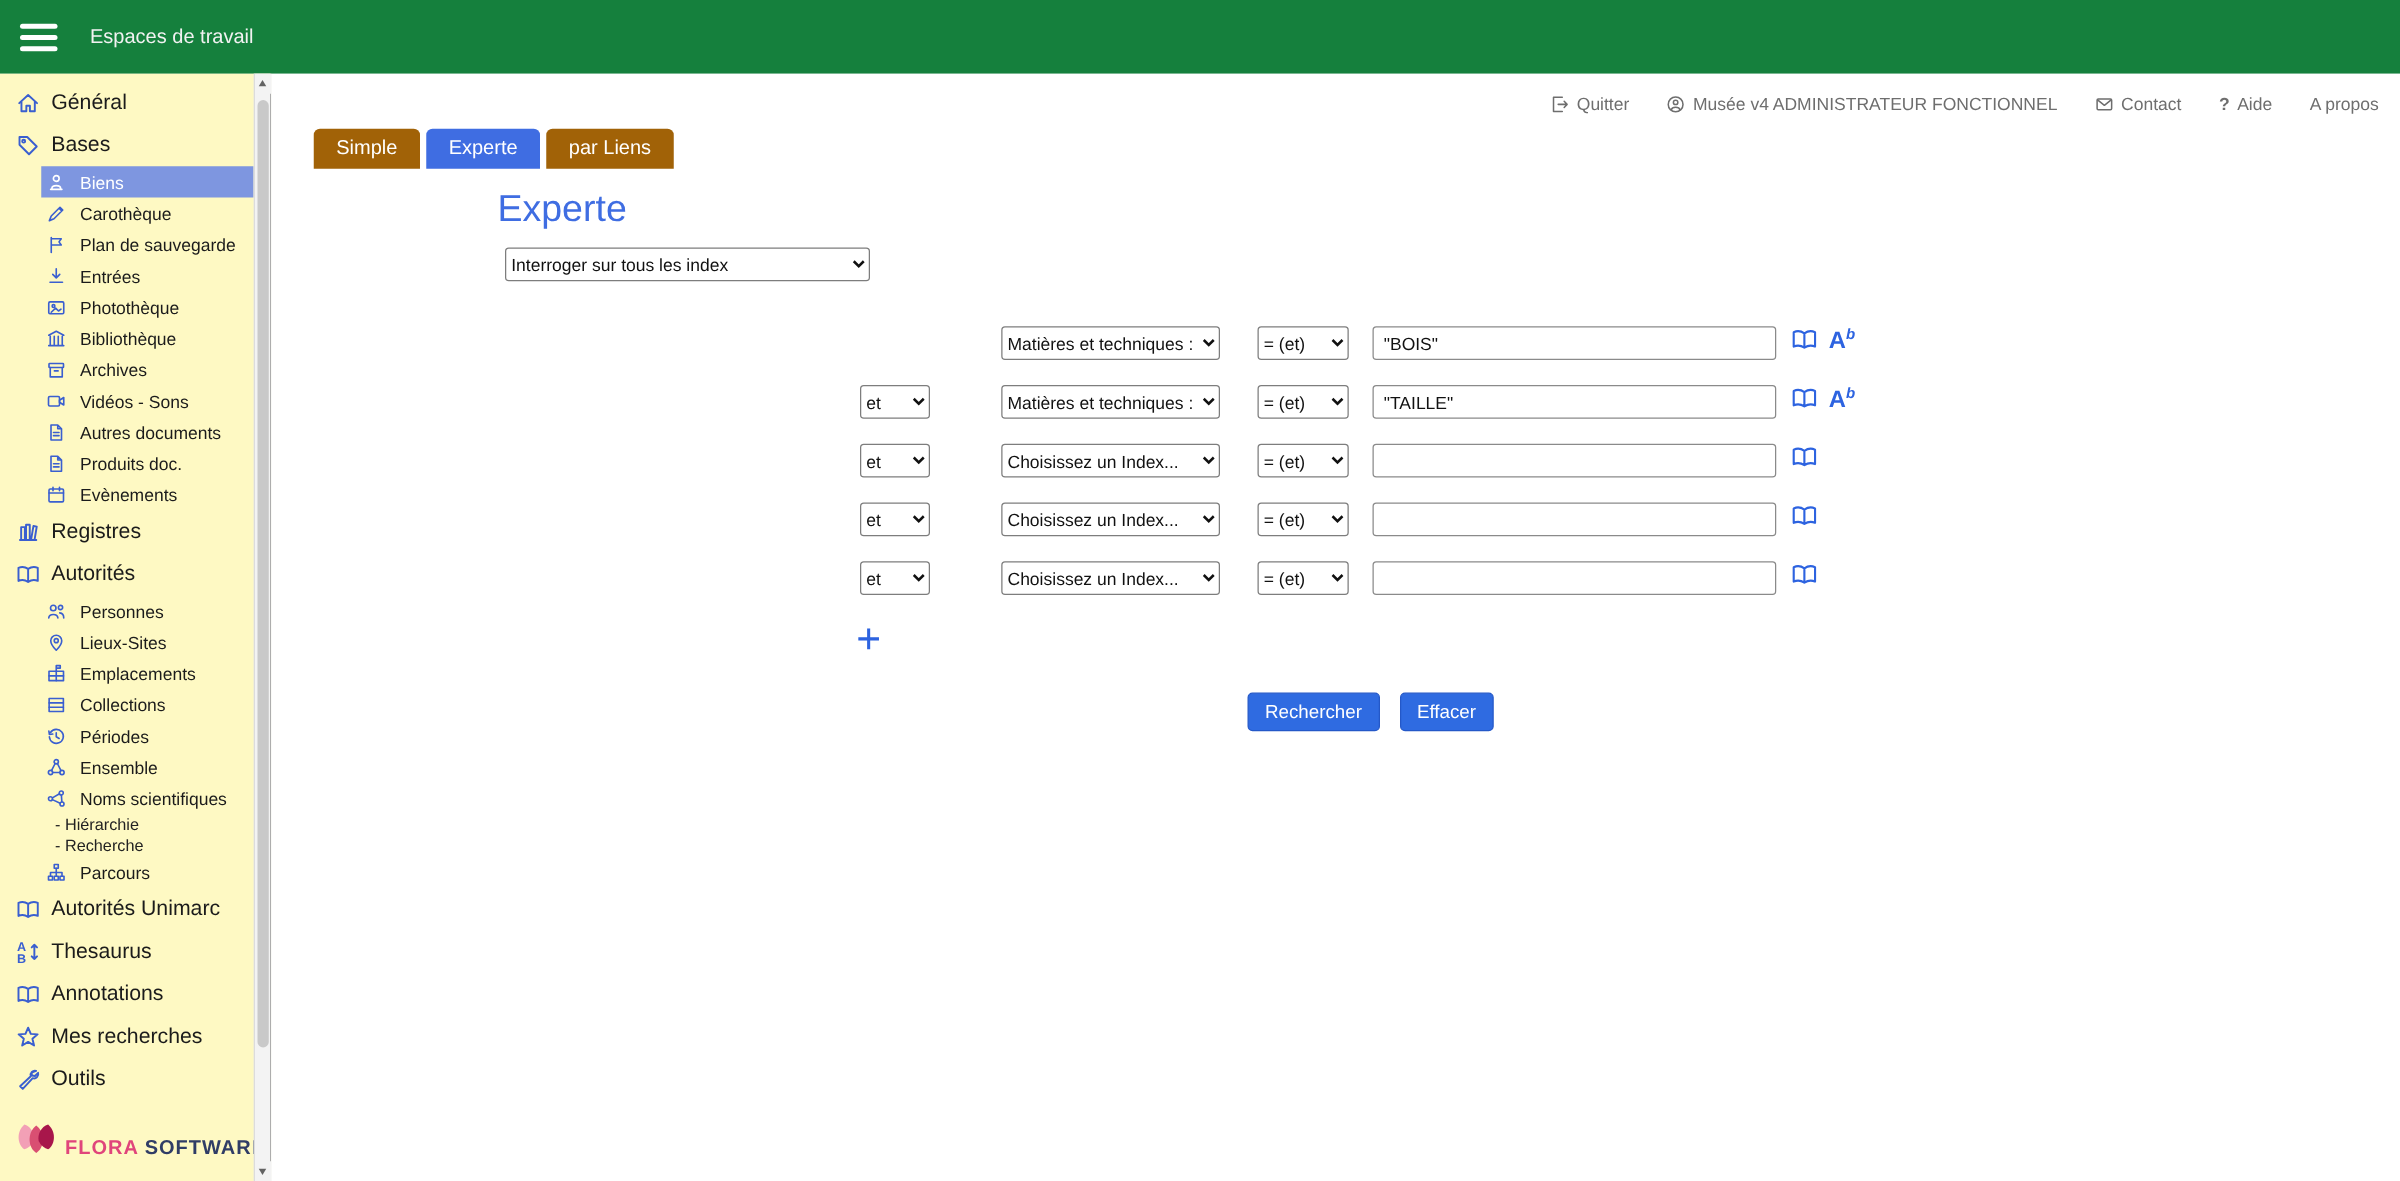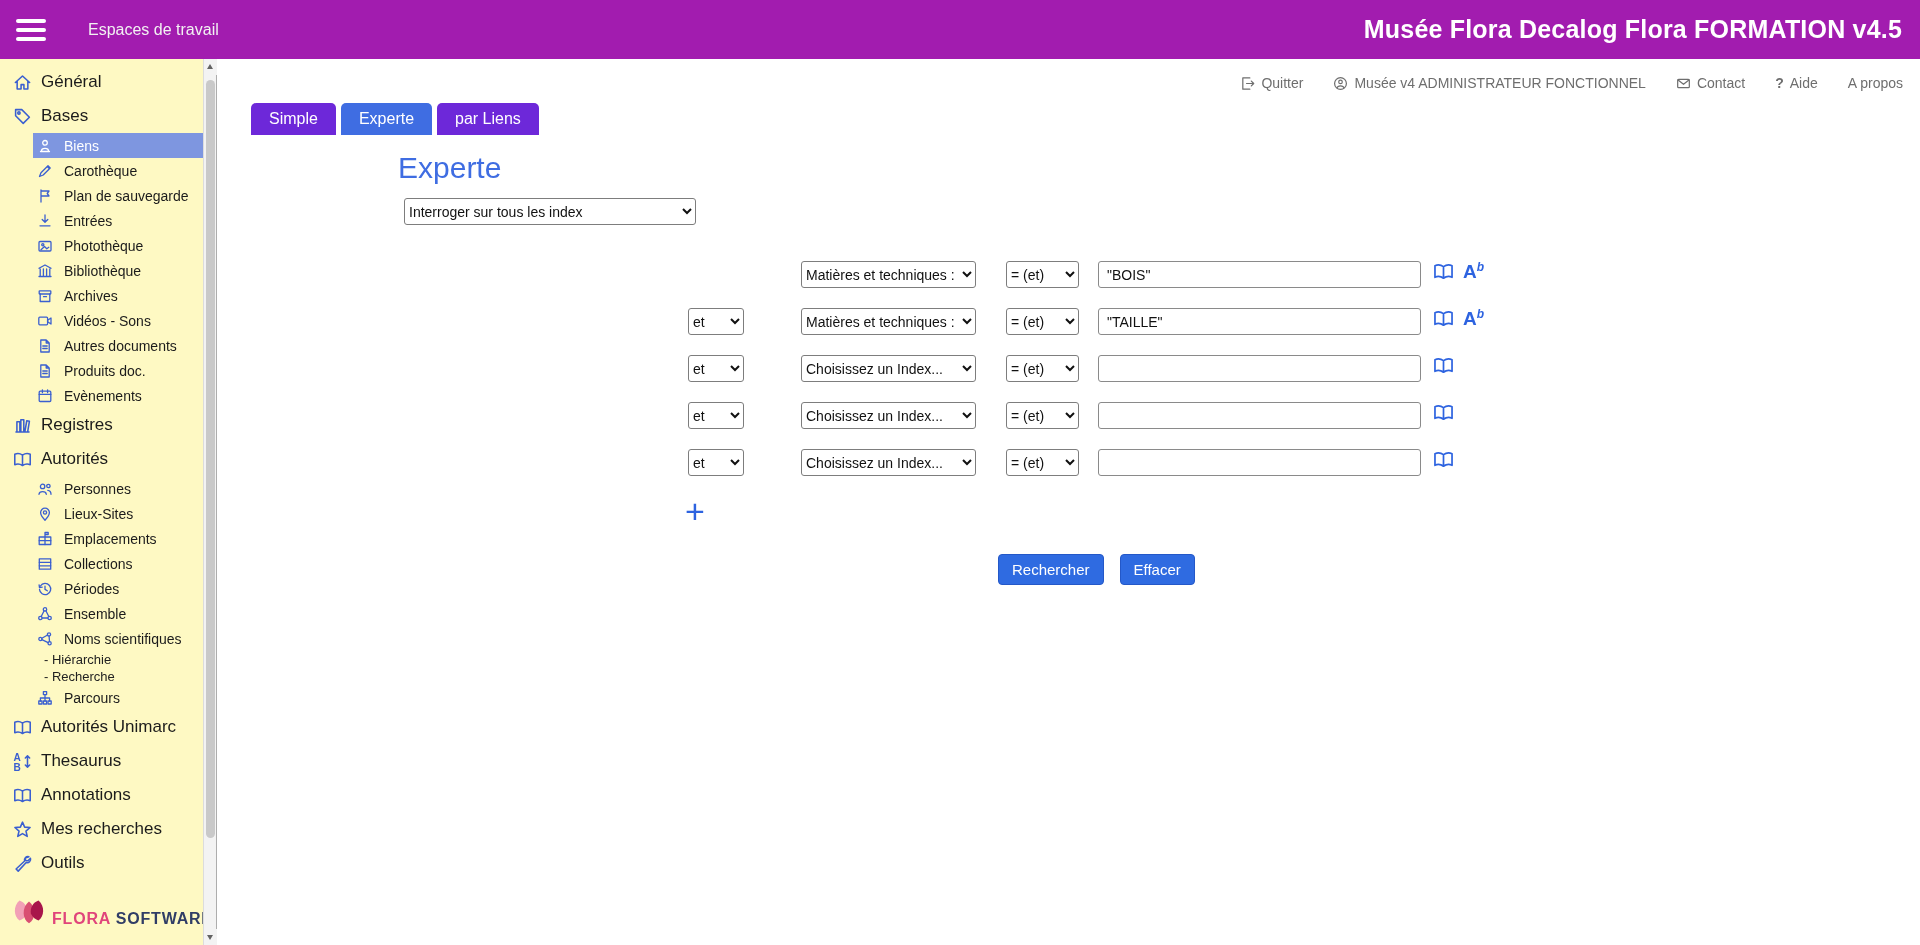--- a/index.html
+++ b/index.html
@@ -1,21 +1,21 @@
 <!DOCTYPE html>
 <html><head>
 <meta charset="utf-8">
 <title>Musée Flora Decalog</title>
 <style>
   *{margin:0;padding:0;box-sizing:border-box;}
   html,body{width:1920px;height:945px;overflow:hidden;}
   body{font-family:"Liberation Sans","DejaVu Sans",sans-serif;background:#fff;color:#1b1b1b;}
 
   
-  .topbar{height:59px;background:#a21caf;display:flex;align-items:center;padding:0 18px 0 14px;gap:40px;}
+  .topbar{height:59px;background:#15803d;display:flex;align-items:center;padding:0 18px 0 14px;gap:24px;}
   .hamburger{background:none;border:none;cursor:pointer;display:flex;flex-direction:column;gap:5px;padding:4px 2px;}
   .hamburger span{display:block;width:30px;height:4px;border-radius:2px;background:#fff;}
   .workspace{color:#f2f2f2;font-size:16px;cursor:pointer;}
   .app-title{margin-left:auto;color:#fff;font-size:25px;font-weight:bold;letter-spacing:.2px;}
 
   
   .layout{display:flex;height:886px;}
 
   
   .sidebar{width:217px;flex:0 0 217px;display:flex;border-right:1px solid #adadad;background:#fef9c3;}
@@ -46,21 +46,21 @@
 
   
   .content{flex:1;padding:0 15px 0 34px;background:#fff;}
   .linkbar{display:flex;justify-content:flex-end;align-items:center;gap:30px;padding:16px 2px 10px 0;color:#6e6e6e;font-size:14px;}
   .toollink{display:inline-flex;align-items:center;gap:6px;cursor:pointer;color:#6e6e6e;}
   .toollink .icon{display:inline-flex;color:#6e6e6e;}
   .toollink .icon svg{width:15px;height:15px;}
   .toollink .icon{font-weight:bold;font-size:14px;}
 
   .tabs{display:flex;gap:5px;margin-top:2px;}
-  .tab{border:none;cursor:pointer;background:#6d28d9;color:#fff;font-size:16px;font-family:inherit;padding:0 18px;height:32px;border-radius:5px 5px 0 0;}
+  .tab{border:none;cursor:pointer;background:#a16207;color:#fff;font-size:16px;font-family:inherit;padding:0 18px;height:32px;border-radius:5px 5px 0 0;}
   .tab.active{background:#3f6de2;}
 
   .page-title{color:#3f6de2;font-size:30px;font-weight:normal;margin:16px 0 0 147px;}
 
   .scope-row{margin:13px 0 0 153px;}
   .sel{font-family:inherit;font-size:14px;height:27px;border:1px solid #7d7d7d;border-radius:3px;background:#fff;color:#111;}
   .scope-select{width:292px;}
 
   .query-rows{margin-top:36px;}
   .qrow{display:flex;align-items:flex-start;margin-left:437px;margin-bottom:20px;}
@@ -84,21 +84,20 @@
 </head>
 <body>
 
 <header class="topbar">
   <button class="hamburger">
     <span></span>
       <span></span>
       <span></span>
   </button>
   <span class="workspace">Espaces de travail</span>
-  <span class="app-title">Musée Flora Decalog Flora FORMATION v4.5</span>
 </header>
 
 <div class="layout">
   <aside class="sidebar">
     <div class="sidebar-inner">
       <nav id="sidebar-nav">
           <div class="nav-item lvl0">
             <span class="icon">
               <svg viewBox="0 0 16 16" fill="none" stroke="currentColor" stroke-width="1.3" stroke-linecap="round" stroke-linejoin="round" aria-hidden="true">
                 <path d="M2 8 8 2.5 14 8M3.5 6.8V13.5h3.3V9.8h2.4v3.7h3.3V6.8"></path>

